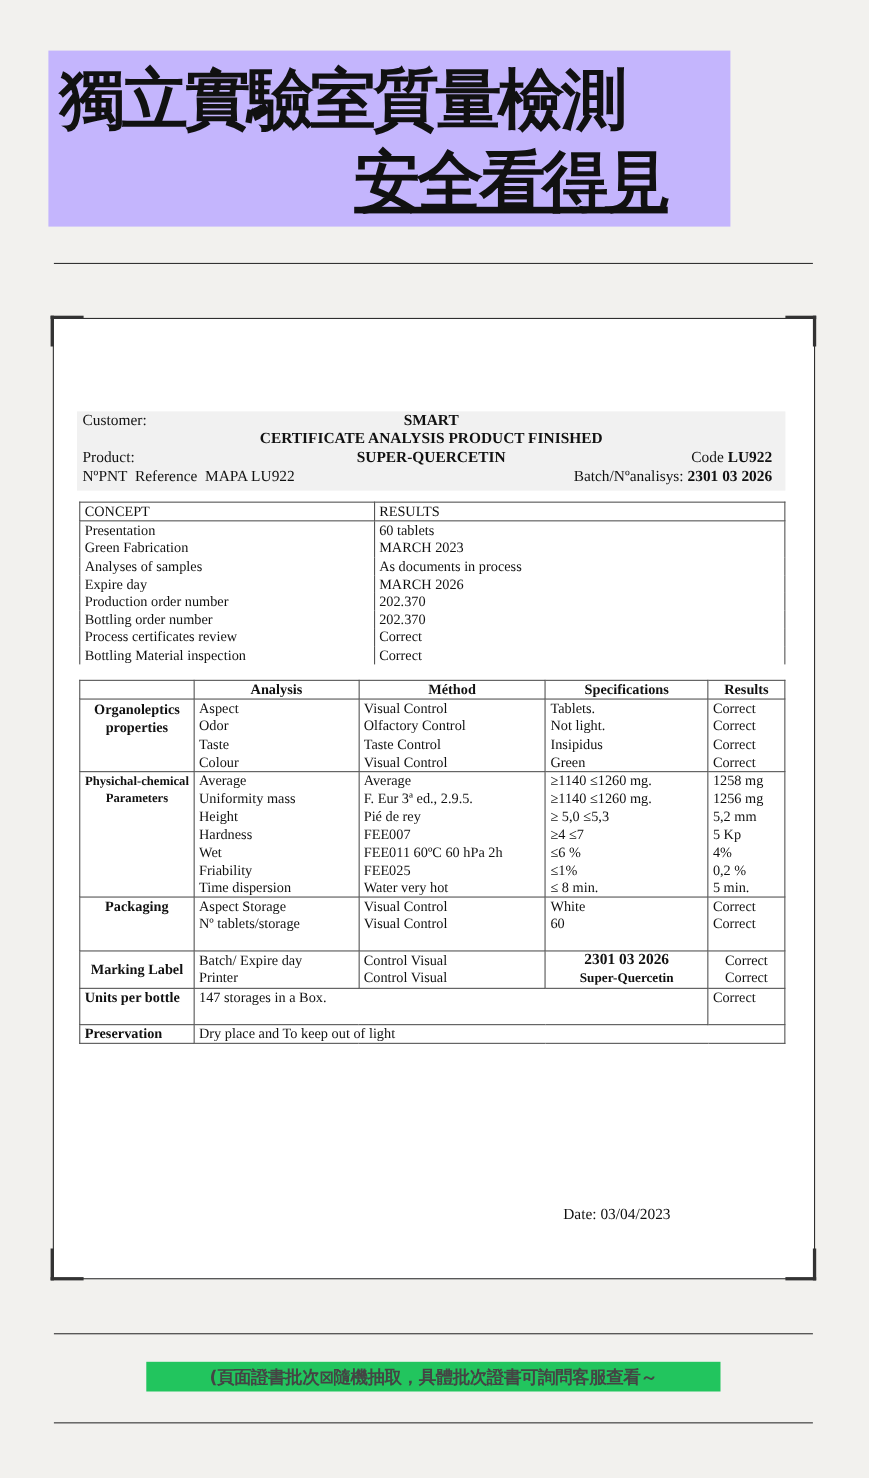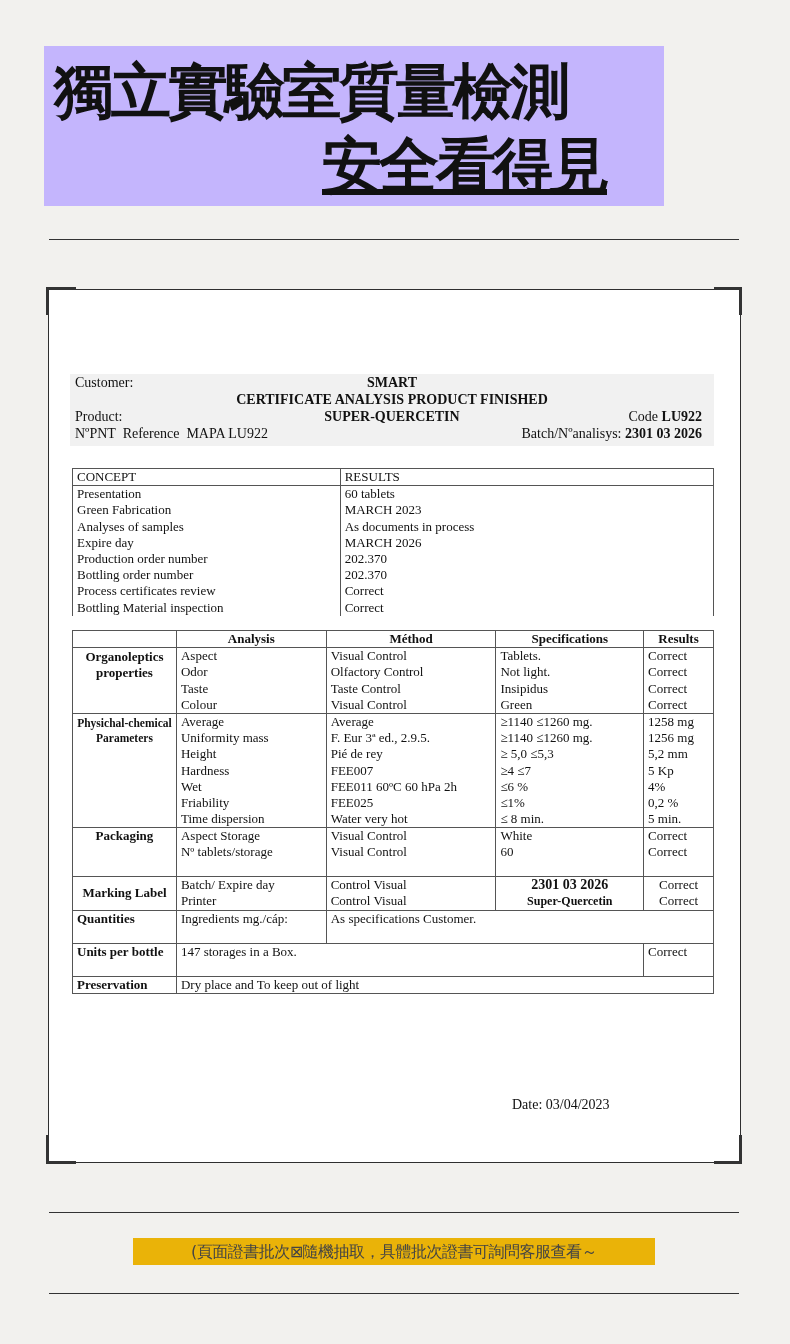--- a/index.html
+++ b/index.html
@@ -34,38 +34,38 @@
 
   .hdr {
     position: absolute; left: 70px; top: 374px; width: 644px; height: 72px;
     background: #f1f1f1; font-size: 14px; line-height: 17px;
   }
   .hdr .row { position: relative; height: 17px; white-space: nowrap; }
   .hdr .c { position: absolute; left: 0; right: 0; text-align: center; font-weight: bold; }
   .hdr .lft { position: absolute; left: 5px; }
   .hdr .rgt { position: absolute; right: 12px; }
 
-  table { border-collapse: collapse; font-size: 13px; line-height: 16.2px; margin-top: 12px; }
+  table { border-collapse: collapse; font-size: 13px; line-height: 16.2px; }
   td { border: 1px solid #555; vertical-align: top; padding: 0 4px; white-space: nowrap; }
   .t1 { position: absolute; left: 72px; top: 456px; width: 642px; }
   .t1 td { border-top: none; border-bottom: none; }
   .t1 tr:first-child td { border-top: 1px solid #555; border-bottom: 1px solid #555; }
 
   .t2 { position: absolute; left: 72px; top: 618px; width: 642px; border-radius: 10px; }
   .bold { font-weight: bold; }
   .center { text-align: center; }
   .grp { font-weight: bold; text-align: center; }
   .stack div { height: 16.2px; }
 
   .date { position: absolute; left: 512px; top: 1097px; font-size: 14px; }
 
   .note {
     position: absolute; left: 133px; top: 1238px; width: 522px; height: 27px;
-    background: #eab308; text-align: center;
-    font-family: "DejaVu Sans", sans-serif; font-weight: normal; font-size: 16px;
+    background: #22c55e; text-align: center;
+    font-family: "DejaVu Sans", sans-serif; font-weight: bold; font-size: 16px;
     line-height: 27px; color: #444; letter-spacing: -0.5px; white-space: nowrap;
   }
 </style>
 </head>
 <body>
 
 <div class="headline">
   <div class="l1">獨立實驗室質量檢測</div>
   <div class="l2">安全看得見</div>
 </div>
@@ -265,25 +265,20 @@
     <td class="stack center bold">
       <div style="font-size:14px">2301 03 2026</div>
       <div style="font-size:12px">Super-Quercetin</div>
     </td>
     <td class="stack center">
       <div>Correct</div>
       <div>Correct</div>
     </td>
   </tr>
 
-  <tr style="height:33px">
-    <td class="bold">Quantities</td>
-    <td>Ingredients mg./cáp:</td>
-    <td colspan="3">As specifications Customer.</td>
-  </tr>
 
   <tr style="height:33px">
     <td class="bold">Units per bottle</td>
     <td colspan="3">147 storages in a Box.</td>
     <td>Correct</td>
   </tr>
 
 
   <tr>
     <td class="bold">Preservation</td>

